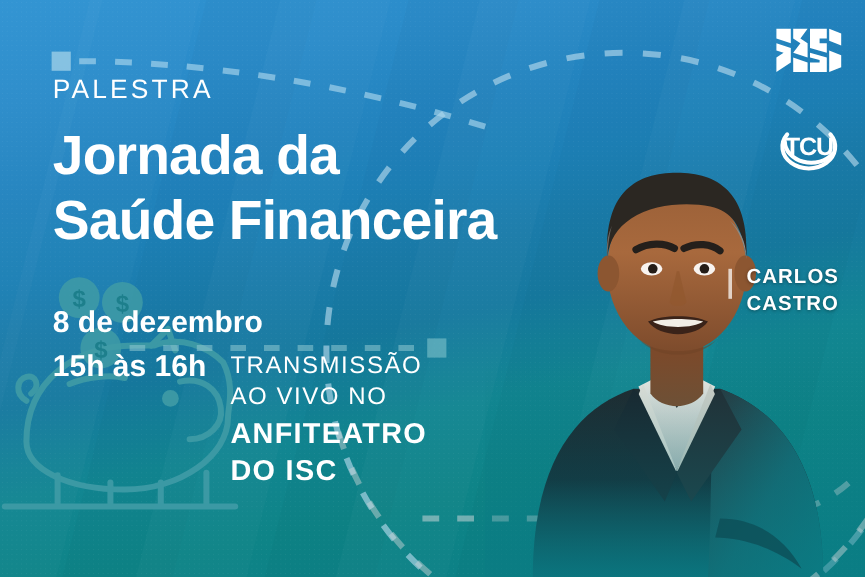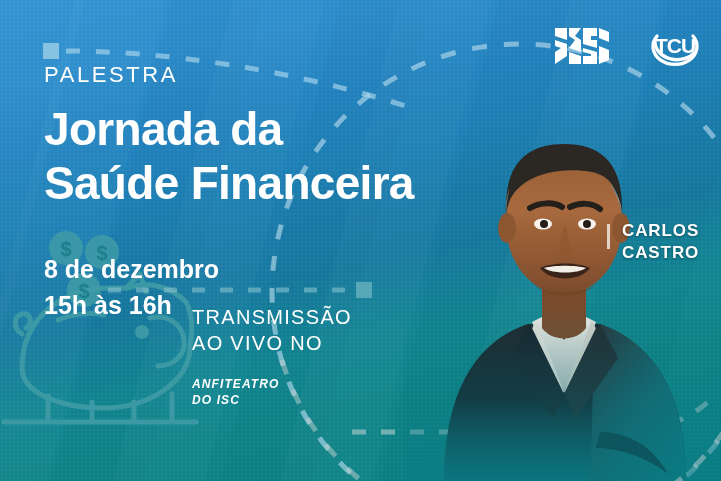--- a/index.html
+++ b/index.html
@@ -65,50 +65,49 @@
     line-height:1.17; letter-spacing:-0.7px;
     white-space:pre-line;
   }
   .when {
     margin-top:40px;
     font-size:25px; font-weight:700; color:#ffffff;
     line-height:1.45;
     white-space:pre-line;
   }
 
-  .broadcast { position:absolute; left:192px; top:304px; width:260px; }
+  .broadcast { position:absolute; left:192px; top:292px; width:260px; }
   .bc-light {
     font-size:20px; font-weight:300; color:#ffffff;
     letter-spacing:1.3px; line-height:1.3;
     white-space:pre-line;
   }
   .bc-bold {
-    margin-top:21px;
-    font-size:12px; font-weight:700; color:#ffffff;
+    margin-top:2px;
+    font-size:24px; font-weight:700; color:#ffffff;
     letter-spacing:1.1px; line-height:1.3;
     white-space:pre-line;
-    font-style:italic;
   }
 
   
   .speaker {
     position:absolute; left:622px; top:220px;
     font-size:17px; font-weight:700; color:#ffffff;
     letter-spacing:.9px; line-height:1.32;
     white-space:pre-line;
     text-shadow:0 1px 3px rgba(0,0,0,.38);
   }
   .speaker-tick {
     position:absolute; left:607px; top:224px;
     width:3px; height:25px;
     background:rgba(255,255,255,.72);
   }
 
   
-  .logos { position:absolute; right:18px; top:22px; display:flex; align-items:center; gap:36px; }
+  .logos { position:absolute; right:18px; top:22px; display:flex; align-items:center; gap:36px;flex-direction:column; }
   .logo-isc { width:58px; height:40px; }
   .logo-tcu { width:56px; height:48px; }
 </style>
 </head>
 <body>
 
 <div id="stage">
 
   <div class="chev-layer">
     <div class="chev" style="left:30px;  top:-180px;"></div>

